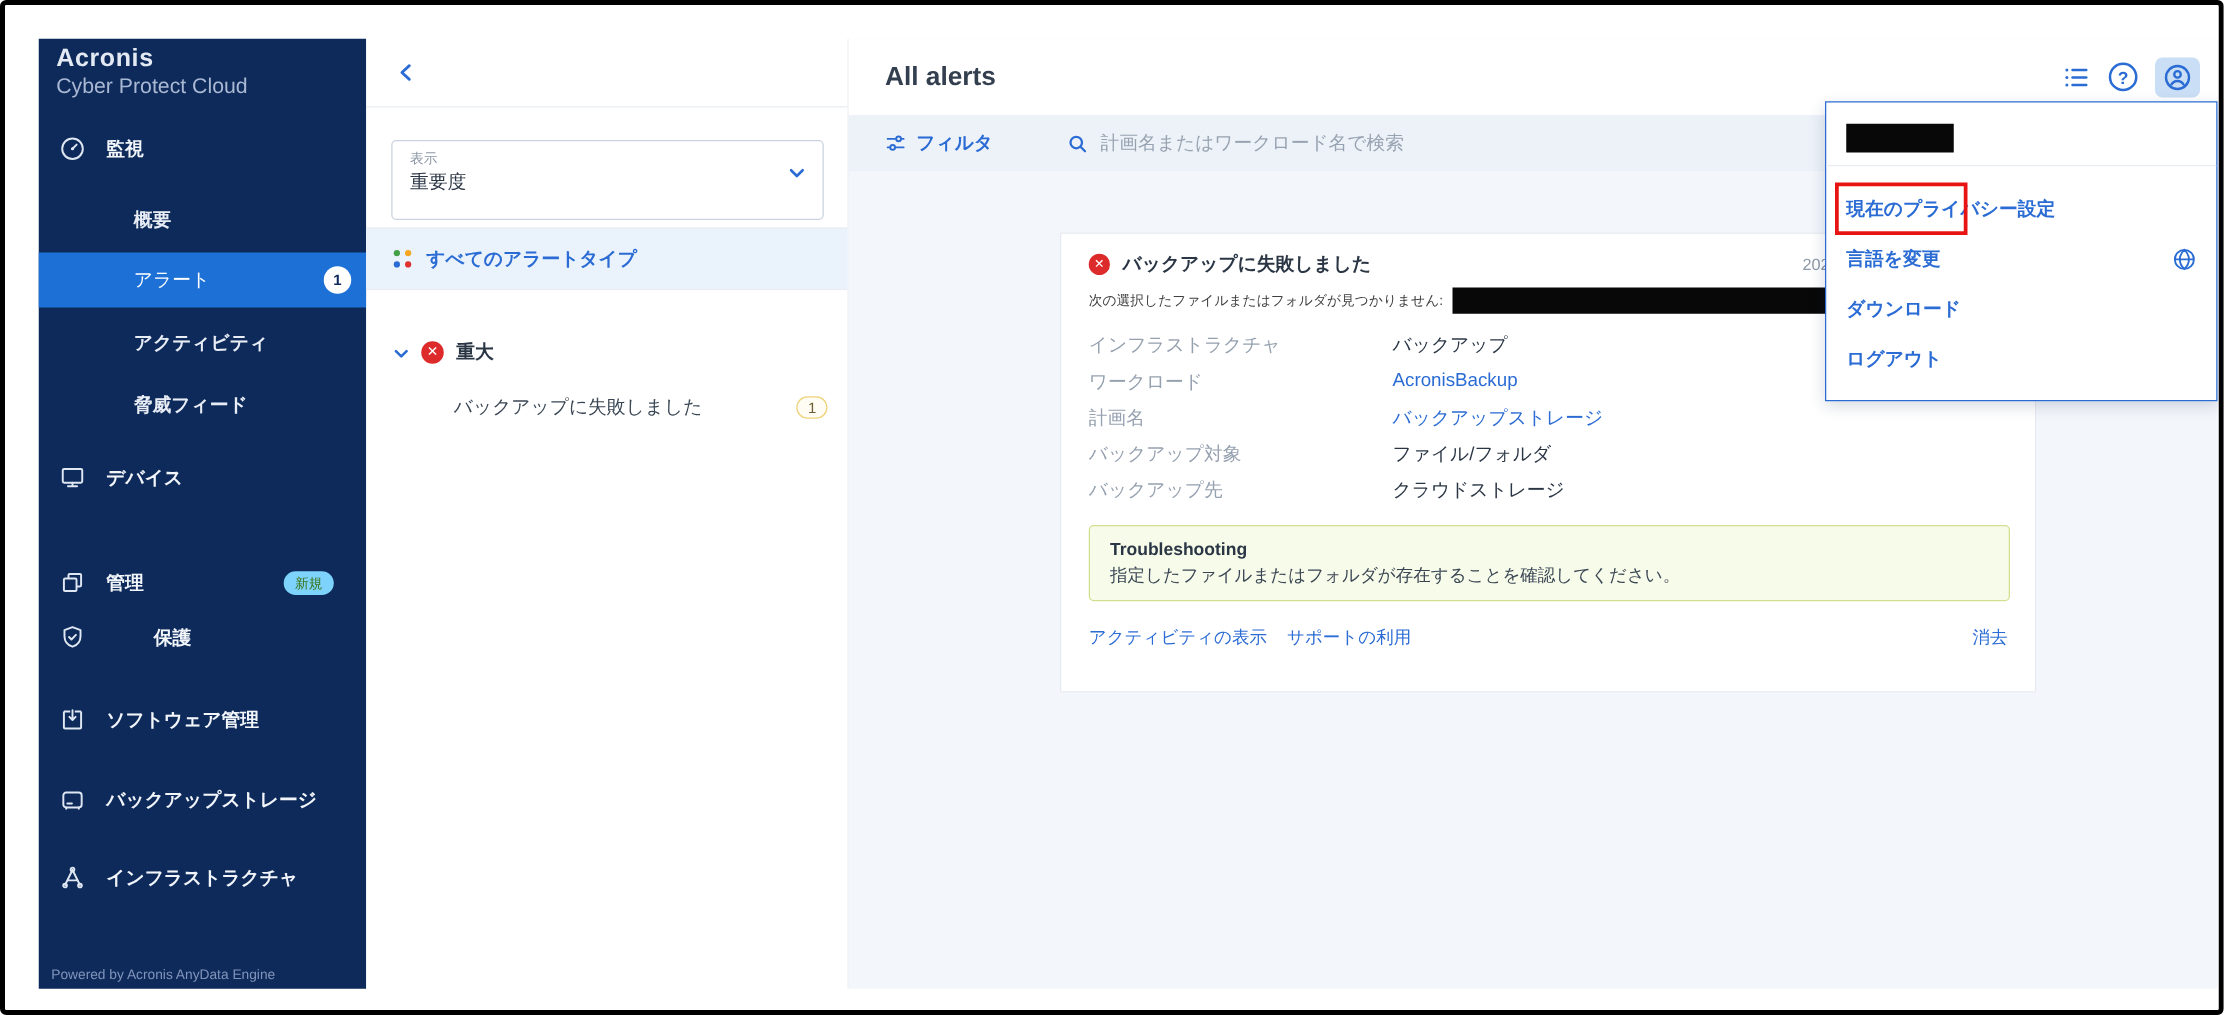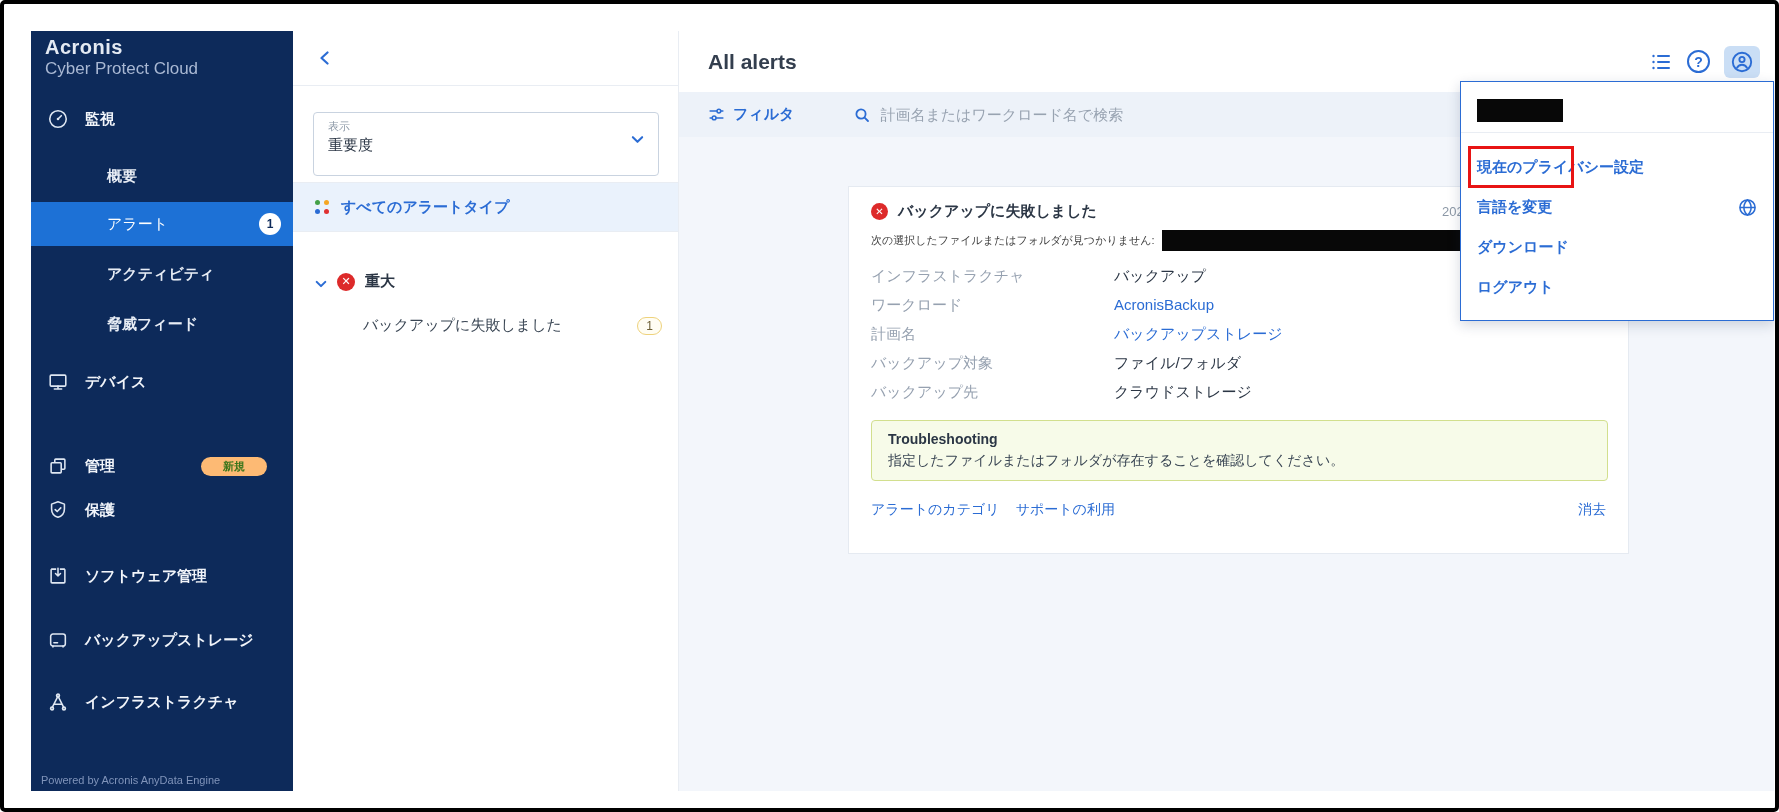--- a/index.html
+++ b/index.html
@@ -16,21 +16,21 @@
   .logo { position:absolute; top:5px; left:14px; line-height:1.15; }
   .logo .l1 { font-size:20px; font-weight:700; color:#e4eaf3; letter-spacing:.5px; }
   .logo .l2 { font-size:17px; color:#a9b8d3; }
   .side-row { position:absolute; left:0; right:0; height:28px; display:flex; align-items:center; color:#fff; font-size:15px; cursor:pointer; }
   .side-row .icn { position:absolute; left:16px; width:22px; height:22px; color:#dfe7f2; }
   .side-row .lbl { margin-left:54px; font-weight:700; color:#f2f5fa; }
   .side-row.sub .lbl { margin-left:76px; font-weight:700; color:#e8edf5; }
   .side-row.active { background:#1d71d6; height:44px; }
   .side-row.active .lbl { font-weight:400; color:#fff; }
   .badge-circle { position:absolute; right:12px; width:22px; height:22px; border-radius:50%; background:#fff; color:#0d2a5a; font-size:12px; font-weight:700; display:flex; align-items:center; justify-content:center; }
-  .badge-new { position:absolute; right:26px; background:#fdba74; color:#3c761c; font-size:11px; font-weight:700; padding:2px 22px; border-radius:10px; }
+  .badge-new { position:absolute; right:26px; background:#7dd3fc; color:#3c761c; font-size:11px; font-weight:400; padding:2px 9px; border-radius:10px; }
   .powered { position:absolute; bottom:5px; left:10px; font-size:11px; color:#8094ba; }
 
   
   .panel { width:386px; background:#fff; position:relative; flex:none; border-right:1px solid #e9edf3; }
   .panel-header { height:55px; border-bottom:1px solid #e9edf3; display:flex; align-items:center; padding-left:25px; }
   .back-chevron { width:14px; height:14px; color:#2b6cd4; cursor:pointer; }
   .select-box { position:absolute; left:20px; top:81px; width:346px; height:64px; border:1px solid #c9d3e0; border-radius:4px; background:#fff; padding:6px 14px; cursor:pointer; }
   .sel-label { font-size:11px; color:#8c98a6; }
   .sel-value { font-size:15px; color:#2b3645; margin-top:2px; }
   .sel-chevron { position:absolute; right:14px; top:19px; width:13px; height:13px; color:#2b6cd4; }
@@ -146,21 +146,21 @@
         <span class="icn">
           <svg viewBox="0 0 24 24" fill="none" stroke="currentColor" stroke-width="1.7">
               <rect x="4.5" y="8.5" width="11" height="11" rx="1"></rect>
               <path d="M8.5 8.5v-3a1 1 0 0 1 1-1h9a1 1 0 0 1 1 1v9a1 1 0 0 1-1 1h-3"></path>
             </svg>
         </span>
         <span class="lbl">管理</span>
         <span class="badge-new">新規</span>
       </div>
 
-      <div class="side-row" style="top:465px;">
+      <div class="side-row" style="top:465px;padding-left:38px;">
         <span class="icn">
           <svg viewBox="0 0 24 24" fill="none" stroke="currentColor" stroke-width="1.7">
               <path d="M12 3l7 2.6v5.2c0 4.4-2.9 7.8-7 9.2-4.1-1.4-7-4.8-7-9.2V5.6z" stroke-linejoin="round"></path>
               <path d="M9 11.6l2.1 2.1 3.9-4" stroke-linecap="round" stroke-linejoin="round"></path>
             </svg>
         </span>
         <span class="lbl">保護</span>
       </div>
 
       <div class="side-row" style="top:531px;">
@@ -314,21 +314,21 @@
             <span class="dl">バックアップ先</span>
             <span class="dv">クラウドストレージ</span>
           </div>
 
           <div class="tsbox">
             <div class="ts-title">Troubleshooting</div>
             <div class="ts-text">指定したファイルまたはフォルダが存在することを確認してください。</div>
           </div>
 
           <div class="card-footer">
-            <span class="link">アラートのカテゴリ</span>
+            <span class="link">アクティビティの表示</span>
             <span class="link">サポートの利用</span>
             <span class="link clear">消去</span>
           </div>
         </article>
       </div>
     </main>
   </div>
 
   <div class="user-menu">
     <div class="um-header">

